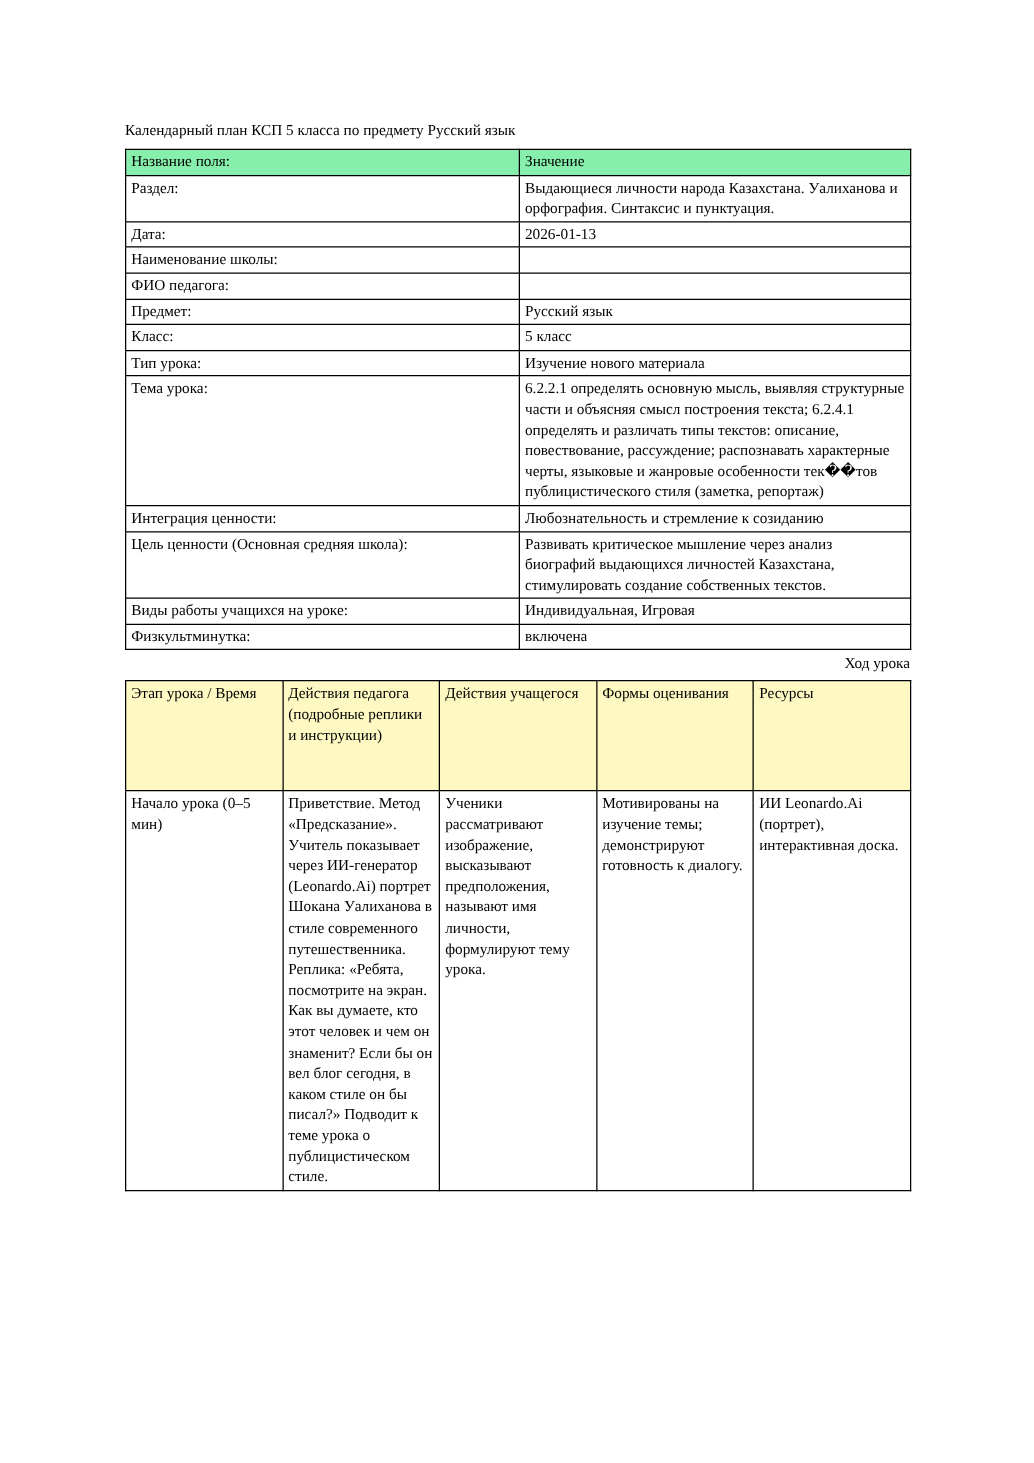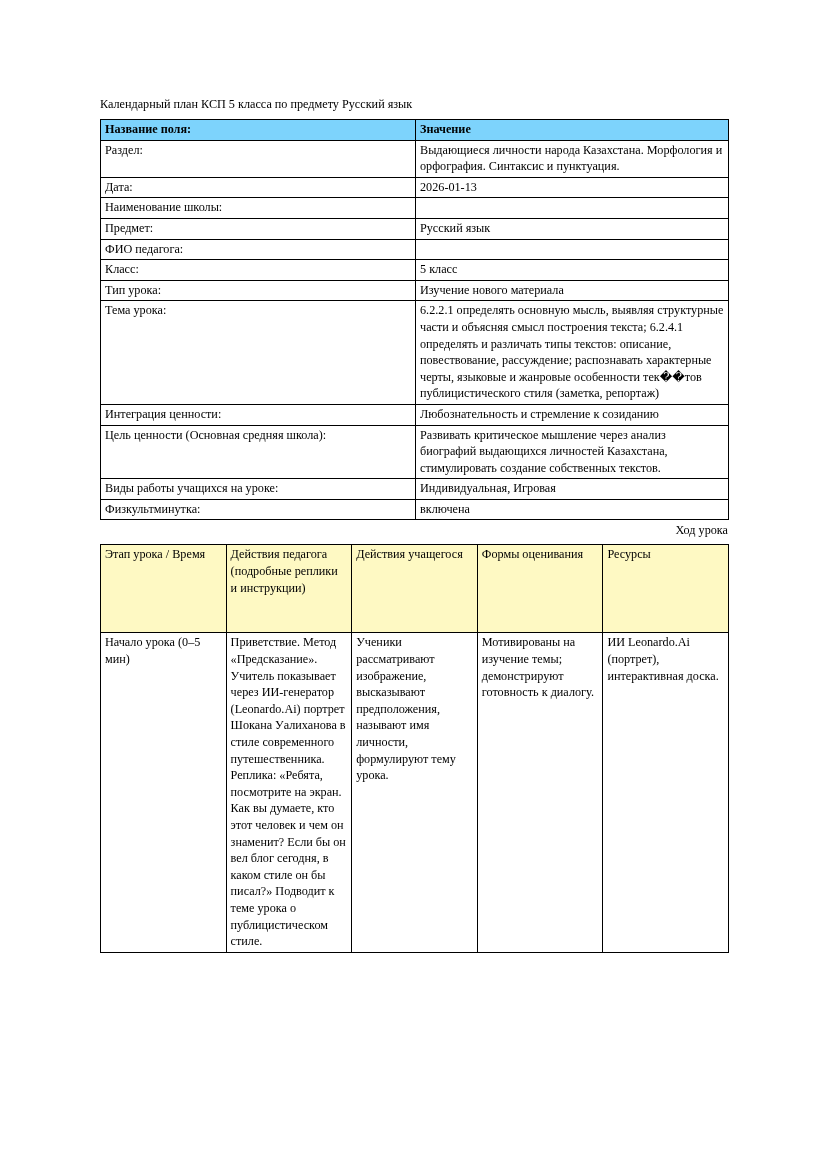--- a/index.html
+++ b/index.html
@@ -58,22 +58,21 @@
     line-height: 16.6px;
     font-weight: normal;
     text-align: left;
     word-wrap: break-word;
     overflow-wrap: break-word;
   }
   
   table.info-table col.c1 { width: 315px; }
   table.info-table col.c2 { width: 313px; }
   table.info-table tr.header-row td {
-    background: #7dd3fc;
-    font-weight: bold;
+    background: #86efac;
   }
   table.info-table td.empty-cell { height: 16px; }
   
   table.flow-table col { width: 125.6px; }
   table.flow-table thead td {
     background: #fef9c3;
     height: 84px;
     vertical-align: top;
   }
   table.flow-table tbody td {
@@ -94,37 +93,37 @@
           <col class="c1">
           <col class="c2">
         </colgroup>
       <tbody>
         <tr class="header-row">
           <td>Название поля:</td>
           <td>Значение</td>
         </tr>
         <tr>
           <td>Раздел:</td>
-          <td>Выдающиеся личности народа Казахстана. Морфология и орфография. Синтаксис и пунктуация.</td>
+          <td>Выдающиеся личности народа Казахстана. Уалиханова и орфография. Синтаксис и пунктуация.</td>
         </tr>
         <tr>
           <td>Дата:</td>
           <td>2026-01-13</td>
         </tr>
         <tr>
           <td>Наименование школы:</td>
           <td class="empty-cell"></td>
         </tr>
         <tr>
+          <td>ФИО педагога:</td>
+          <td class="empty-cell"></td>
+        </tr>
+        <tr>
           <td>Предмет:</td>
           <td>Русский язык</td>
-        </tr>
-        <tr>
-          <td>ФИО педагога:</td>
-          <td class="empty-cell"></td>
         </tr>
         <tr>
           <td>Класс:</td>
           <td>5 класс</td>
         </tr>
         <tr>
           <td>Тип урока:</td>
           <td>Изучение нового материала</td>
         </tr>
         <tr>

